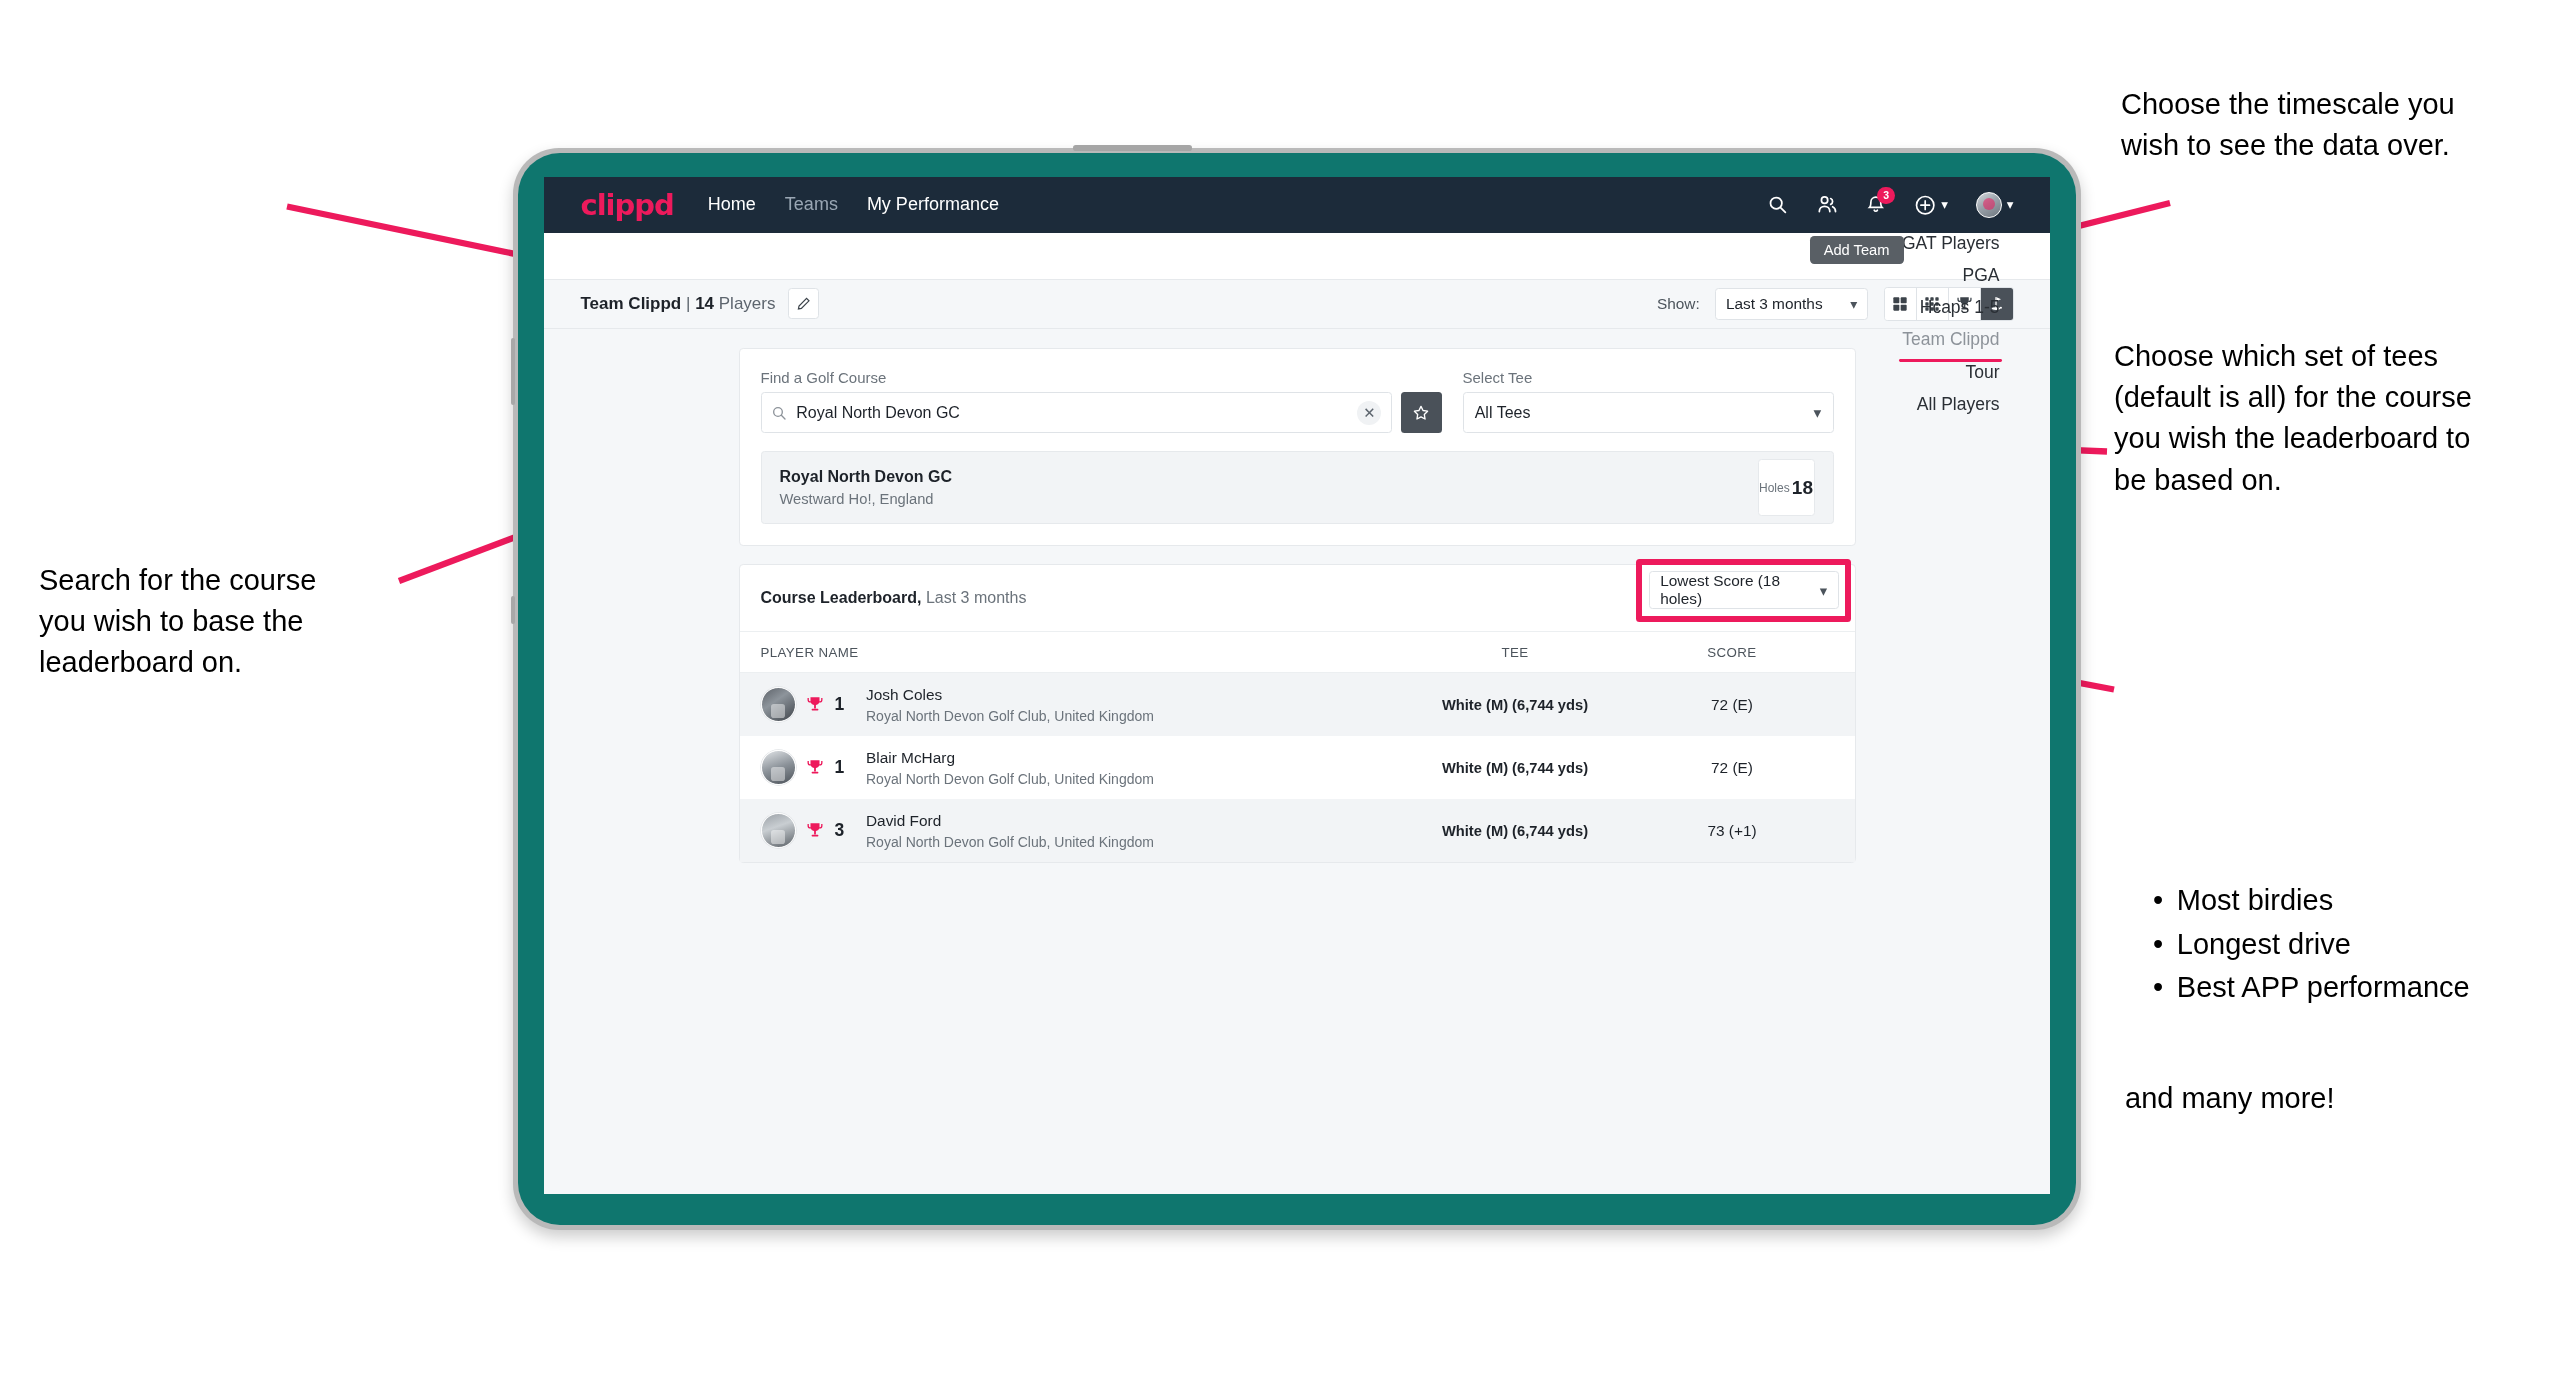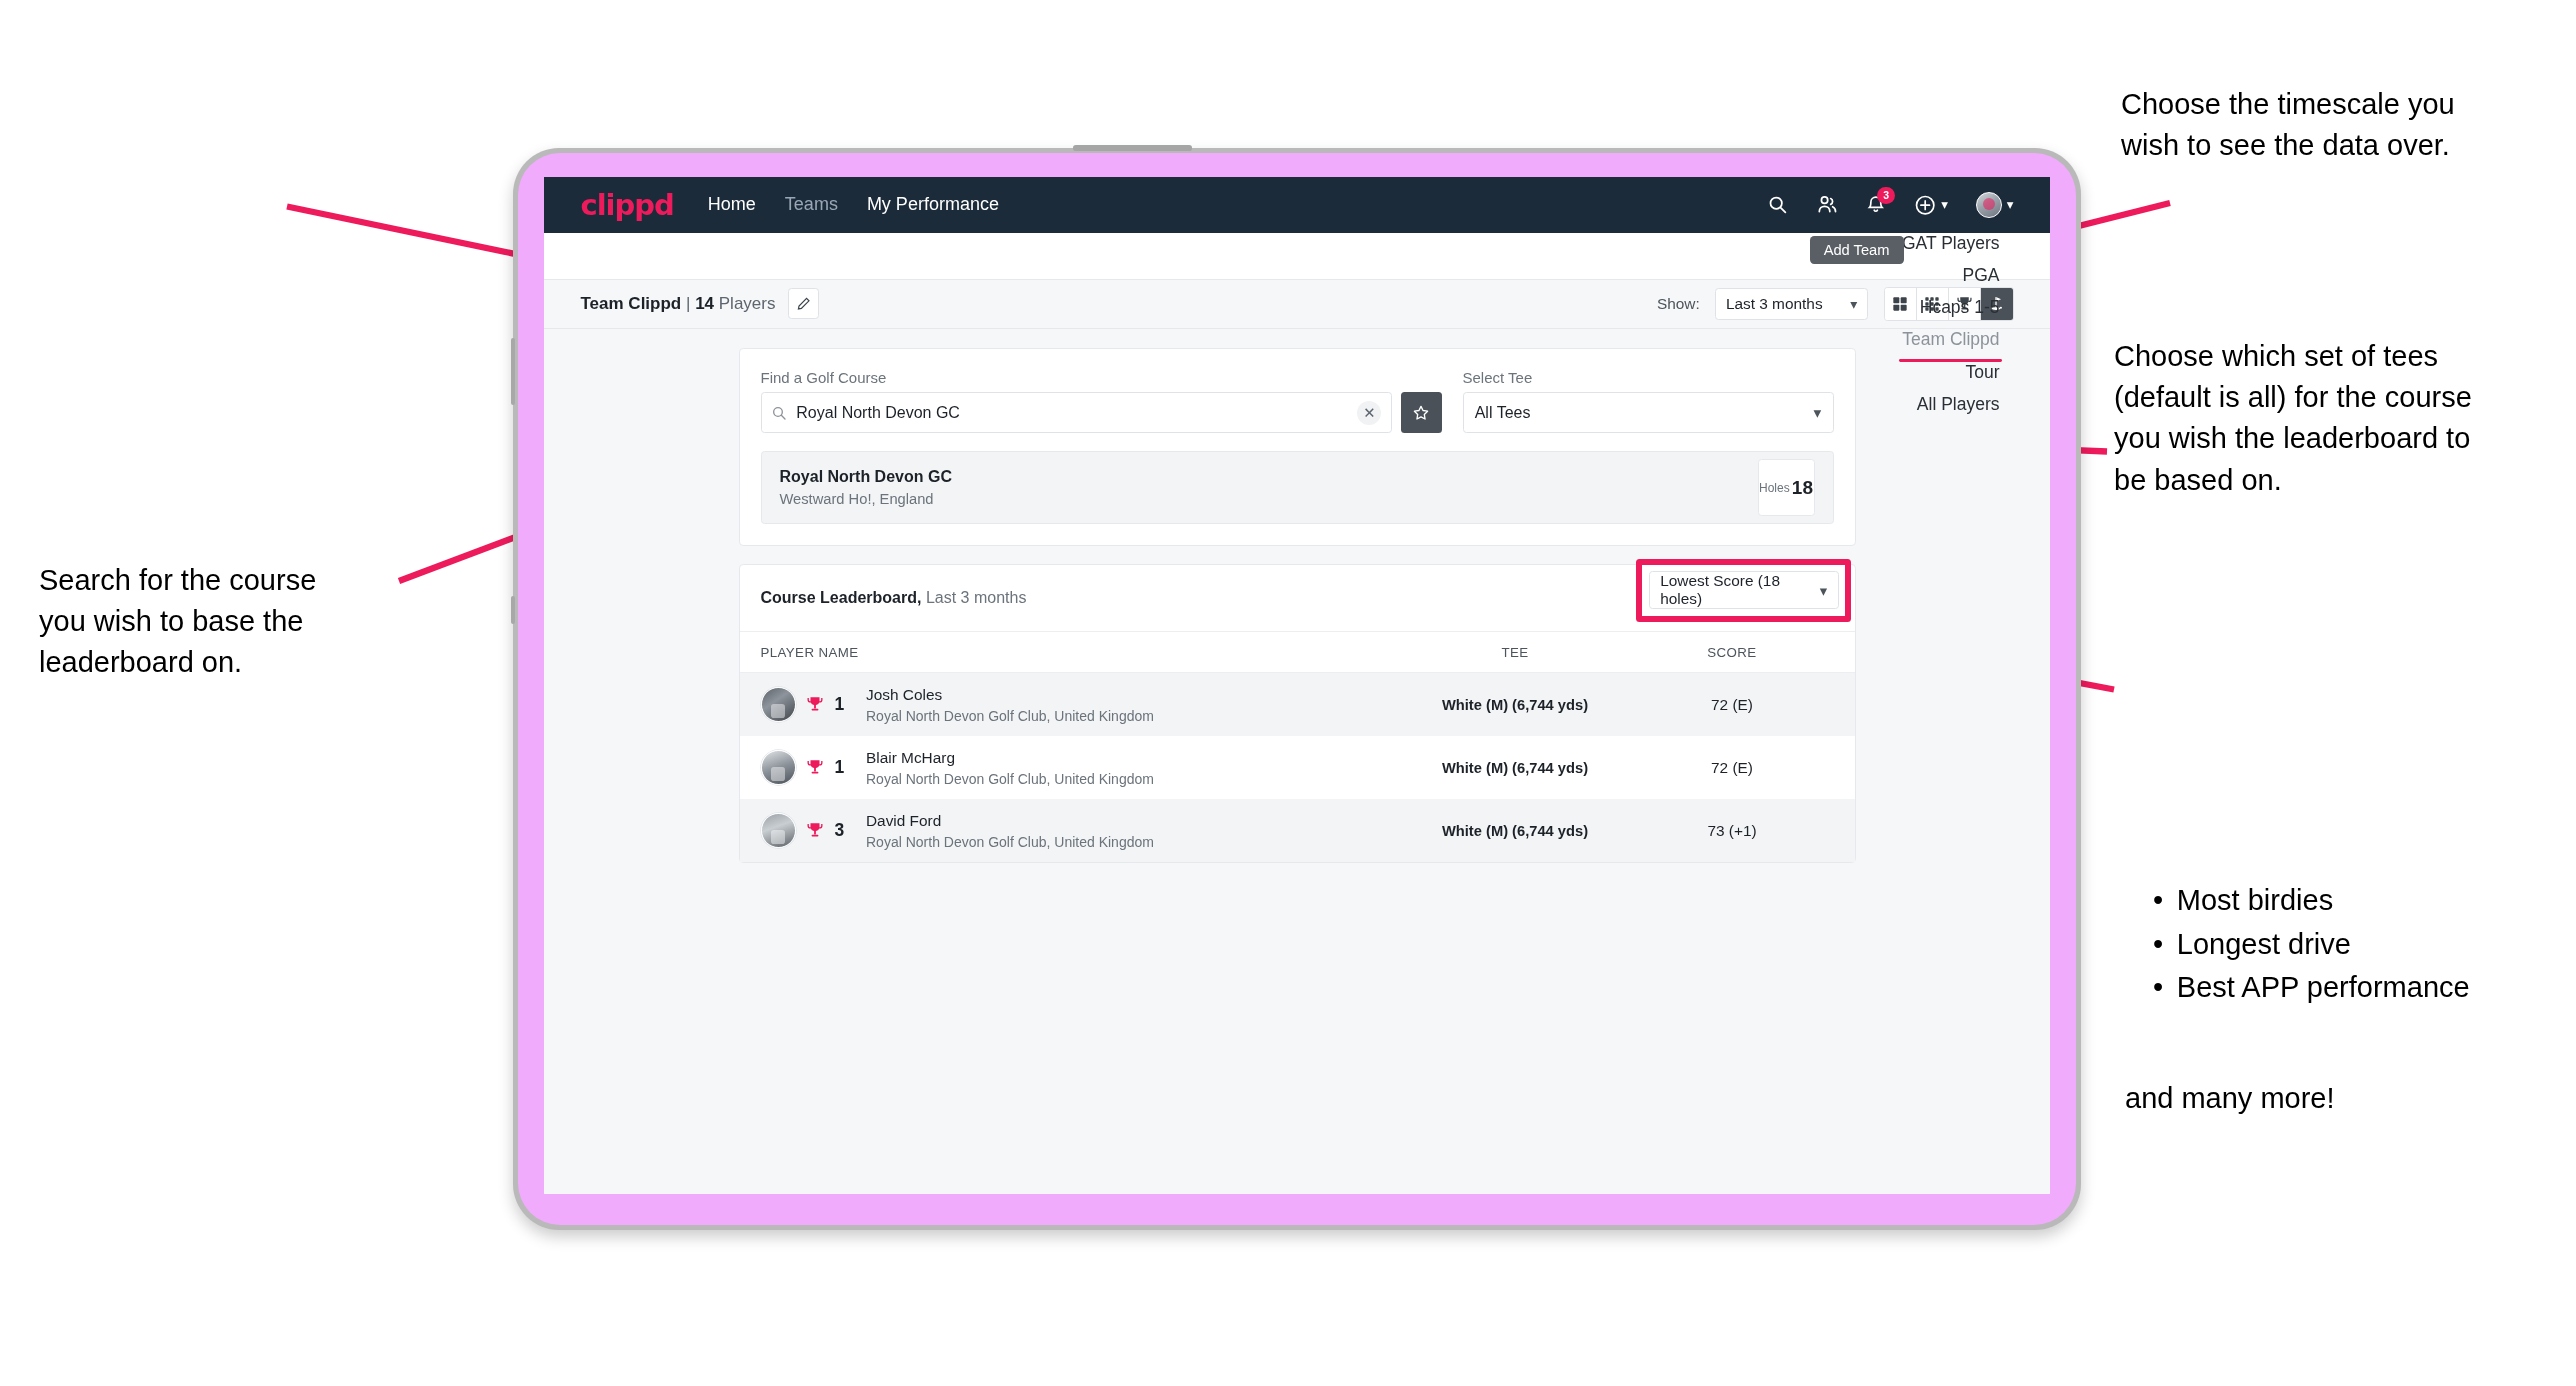--- a/index.html
+++ b/index.html
@@ -31,21 +31,21 @@
     position: absolute;
     left: 513px; top: 148px;
     width: 1568px; height: 1082px;
     background: #b9b9b9;
     border-radius: 46px;
     padding: 4.9px;
     box-shadow: 0 7px 15.4px rgba(0,0,0,0.20);
   }
   .device-inner {
     width: 100%; height: 100%;
-    background: #f0abfc;
+    background: #0f766e;
     border-radius: 42px;
     padding: 24px 26.6px 31px 26.6px;
   }
   .screen {
     width: 100%; height: 100%;
     background: #f5f7f9;
     overflow: hidden;
     position: relative;
   }
   .side-btn {

